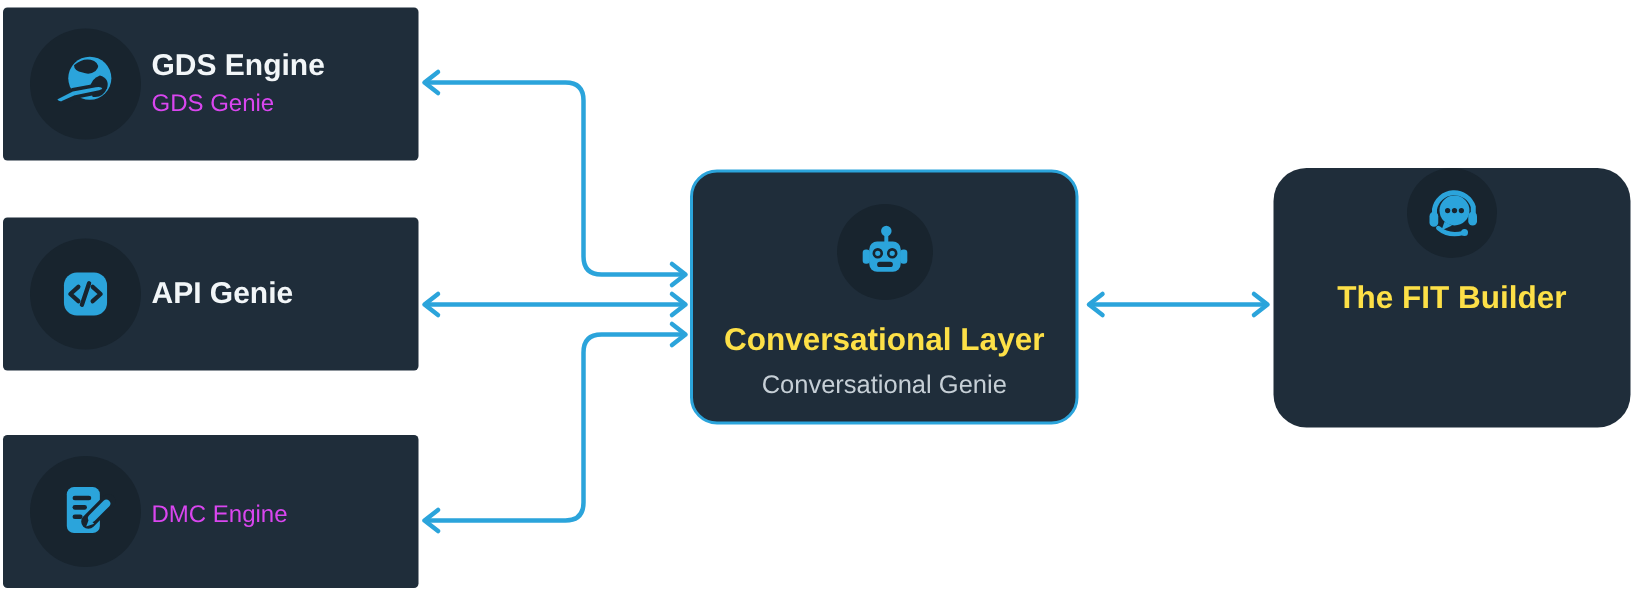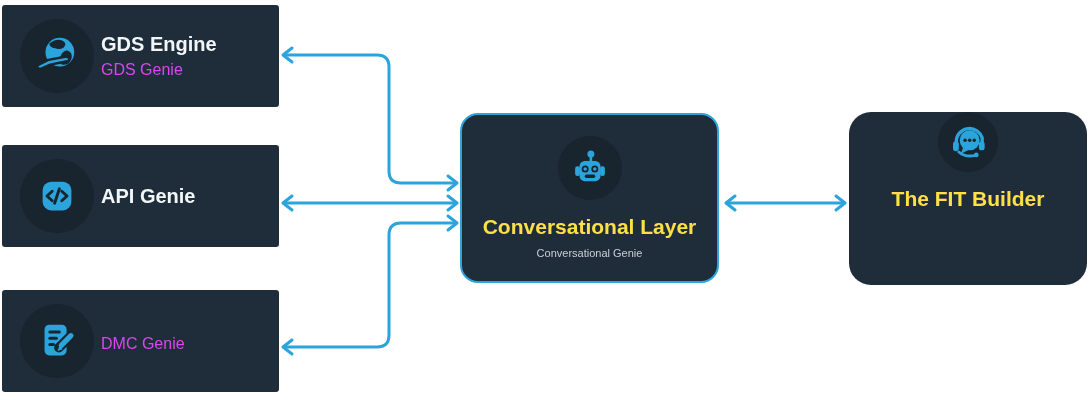--- a/index.html
+++ b/index.html
@@ -67,21 +67,21 @@
   .card-left .node-title {
     font-size: 20px; font-weight: bold; color: #F2F6F8; line-height: 1.15;
   }
   .card-left .node-subtitle {
     font-size: 16px; color: #d946ef; margin-top: 5px;
   }
   .card-center .node-title, .card-right .node-title {
     font-size: 21px; font-weight: bold; color: #fde047; margin-top: 15px; text-align: center;
   }
   .card-center .node-subtitle, .card-right .node-subtitle {
-    font-size: 11px; color: #C6CFD6; margin-top: 8px; text-align: center;
+    font-size: 17px; color: #C6CFD6; margin-top: 8px; text-align: center;
   }
 </style>
 </head>
 <body>
 
 <div class="canvas">
 
   <svg class="edges-layer" width="1090" height="400" viewBox="0 0 1090 400">
 
     <g>
@@ -144,21 +144,21 @@
         <rect x="11" y="7" width="23" height="32" rx="5" fill="#2BA4DB"></rect>
         <rect x="15" y="13" width="13" height="3.2" rx="1.6" fill="#18242E"></rect>
         <rect x="15" y="19.5" width="10" height="3.2" rx="1.6" fill="#18242E"></rect>
         <rect x="15" y="26" width="7" height="3.2" rx="1.6" fill="#18242E"></rect>
         <path d="M40 17 L26 31" stroke="#18242E" stroke-width="10" stroke-linecap="round"></path>
         <path d="M38.5 18.5 L28.5 28.5" stroke="#2BA4DB" stroke-width="5.5" stroke-linecap="round"></path>
         <path d="M24.5 34.5 l2 -5.5 l3.5 3.5 z" fill="#2BA4DB"></path>
       </svg>
     </div>
     <div class="text-block">
-      <div class="node-subtitle">DMC Genie</div>
+      <div class="node-subtitle">DMC Engine</div>
     </div>
   </div>
 
   <div class="card card-center">
     <div class="icon-circle md">
       <svg width="42" height="42" viewBox="0 0 48 48">
         <circle cx="25" cy="8" r="4" fill="#2BA4DB"></circle>
         <rect x="23.5" y="10" width="3" height="7" fill="#2BA4DB"></rect>
         <rect x="7" y="22" width="5.5" height="11" rx="2.5" fill="#2BA4DB"></rect>
         <rect x="35.5" y="22" width="5.5" height="11" rx="2.5" fill="#2BA4DB"></rect>

